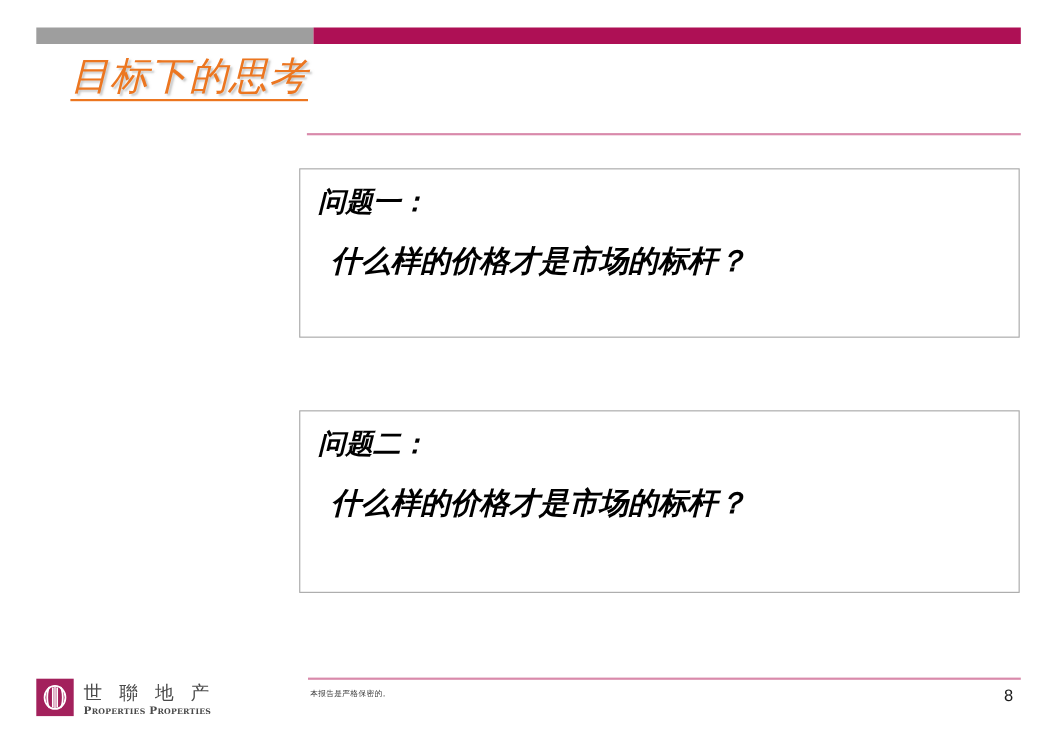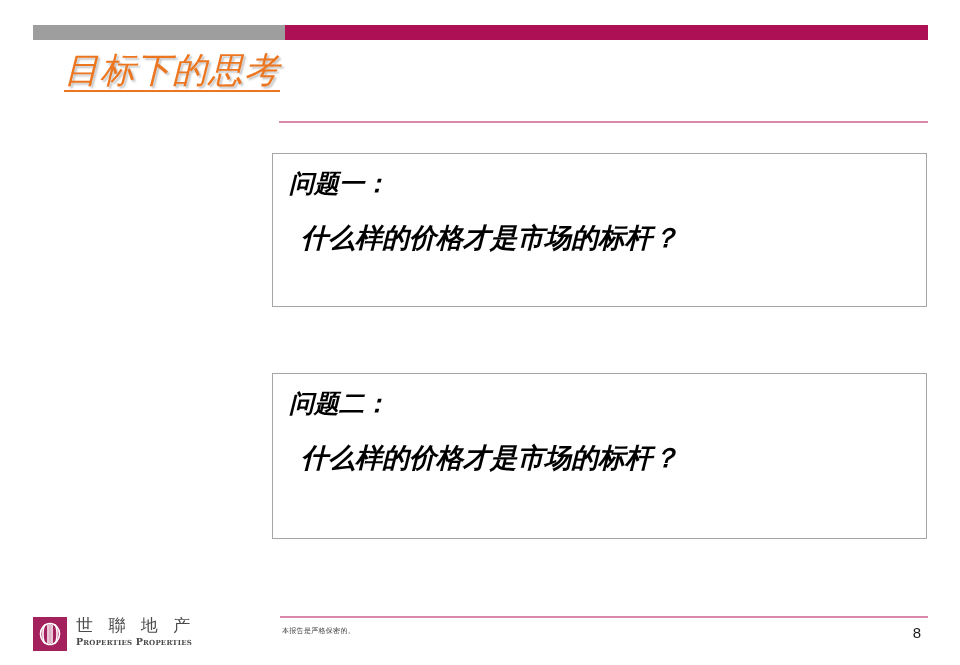--- a/index.html
+++ b/index.html
@@ -126,21 +126,21 @@
     color: #1a1a1a;
     font-family: "Liberation Sans", sans-serif;
   }
 
   
   .logo {
     position: absolute;
     left: 33px;
     top: 617px;
     display: flex;
-    align-items: flex-start;
+    align-items: flex-end;
     gap: 9px;
   }
   .logo-mark {
     width: 34px;
     height: 34px;
     background: #a3215c;
     position: relative;
     flex: 0 0 auto;
   }
   .logo-mark svg { display: block; }

